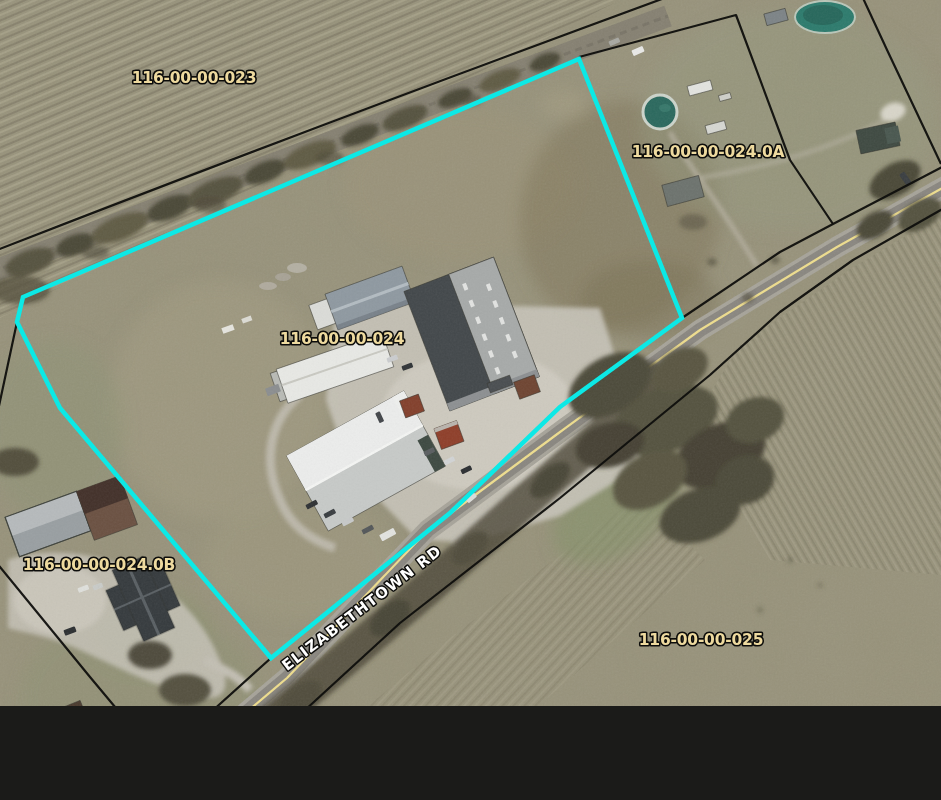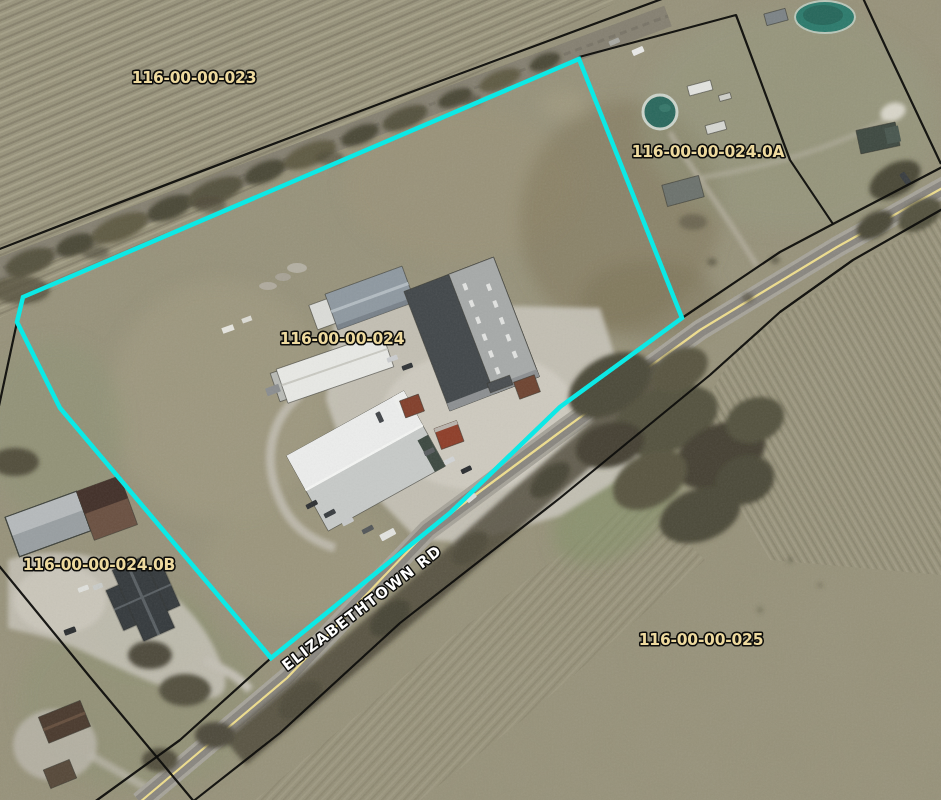--- a/index.html
+++ b/index.html
@@ -1,16 +1,16 @@
 <!DOCTYPE html>
 <html><head>
 <meta charset="utf-8">
 <style>
   html,body{margin:0;padding:0;background:#1b1b19;}
-  .stage{width:941px;height:800px;position:relative;overflow:hidden;
+  .stage{width:941px;height:706px;position:relative;overflow:hidden;
          font-family:"DejaVu Sans","Liberation Sans",sans-serif;}
   svg{display:block}
   .parcel-label{font-family:"DejaVu Sans","Liberation Sans",sans-serif;
       font-weight:bold;font-size:15.5px;letter-spacing:-0.2px;
       stroke:#0d0d0b;stroke-width:3.2px;paint-order:stroke;stroke-linejoin:round;}
   .road-label{font-family:"DejaVu Sans","Liberation Sans",sans-serif;
       font-weight:bold;font-size:15px;letter-spacing:1.4px;
       stroke:#0d0d0b;stroke-width:3px;paint-order:stroke;stroke-linejoin:round;}
   .bline{fill:none;stroke:#0f0f0d;stroke-width:2.2;opacity:.95;stroke-linejoin:round;}
 </style>

